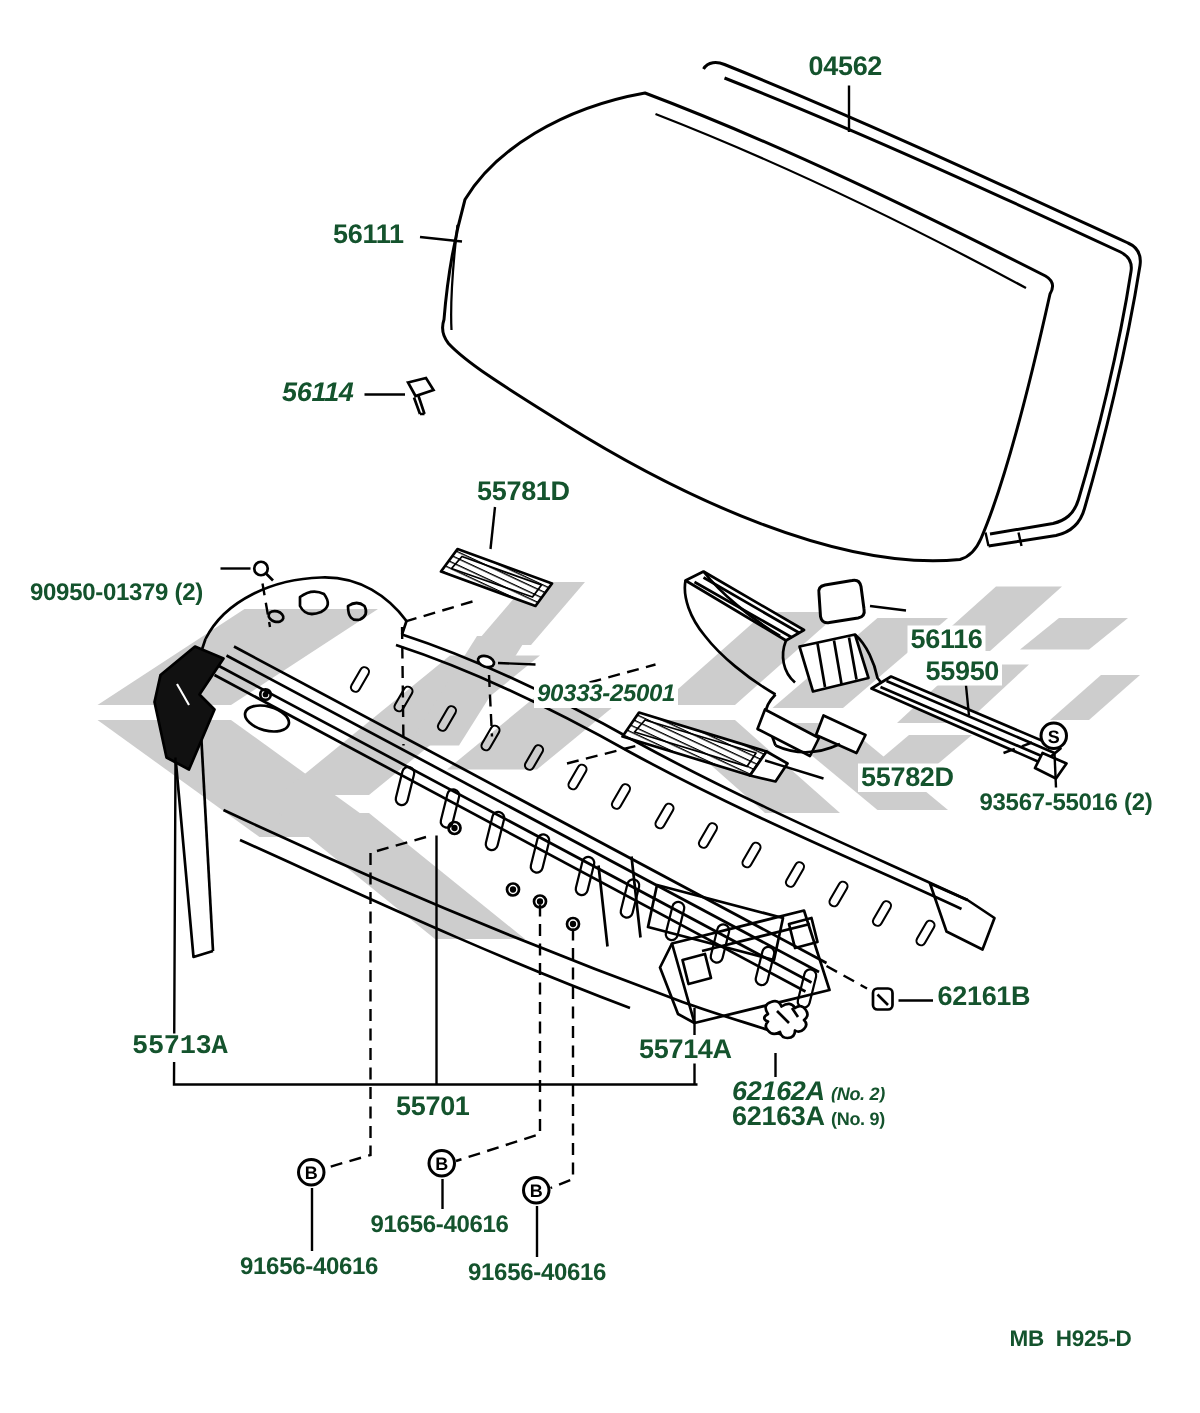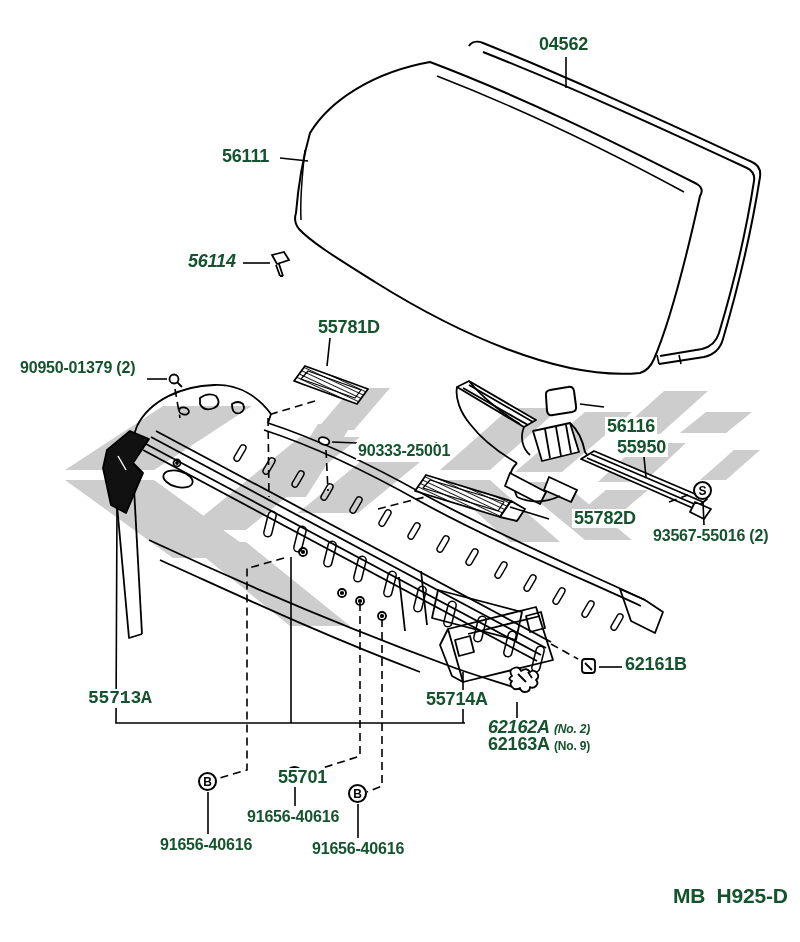--- a/index.html
+++ b/index.html
@@ -4,21 +4,21 @@
 <style>
   html,body{margin:0;padding:0;background:#ffffff;}
   #stage{position:relative;width:800px;height:942px;background:#ffffff;overflow:hidden;
          font-family:"Liberation Sans","DejaVu Sans",sans-serif;}
   #art{position:absolute;left:0;top:0;}
   .lbl{position:absolute;font-weight:bold;color:#14532d;background:#fff;padding:0 2px;
        white-space:pre;line-height:1.05;letter-spacing:-0.2px;}
   .big{font-size:18px;}
   .mid{font-size:16px;}
   .note{font-size:12px;font-weight:bold;}
-  .foot{font-size:21px;}
+  .foot{font-size:15px;}
   .sym{position:absolute;width:19px;height:19px;border:2px solid #000;border-radius:50%;
        background:#fff;font-size:12px;font-weight:bold;display:flex;align-items:center;
        justify-content:center;box-sizing:border-box;}
 </style>
 </head>
 <body>
 
 <div id="stage">
 
 <svg id="art" width="800" height="942" viewBox="0 0 800 942">
@@ -251,30 +251,30 @@
       <span>B</span>
     </div>
   <div class="sym" style="left:348px;top:784px;">
       <span>B</span>
     </div>
 
   <div class="lbl big" style="left:537px;top:35px;">04562</div>
   <div class="lbl big" style="left:220px;top:147px;">56111</div>
   <div class="lbl big" style="left:186px;top:252px;font-style:italic;">56114</div>
   <div class="lbl big" style="left:301px;top:318px;margin-left:15px;">55781D</div>
-  <div class="lbl mid" style="left:18px;top:360px;">90950-01379 (2)</div>
-  <div class="lbl mid" style="left:356px;top:443px;">90333-25001</div>
+  <div class="lbl mid" style="left:18px;top:388px;">90950-01379 (2)</div>
+  <div class="lbl mid" style="left:356px;top:455px;font-style:italic;">90333-25001</div>
   <div class="lbl big" style="left:605px;top:417px;">56116</div>
   <div class="lbl big" style="left:615px;top:438px;">55950</div>
   <div class="lbl big" style="left:550px;top:509px;margin-left:22px;">55782D</div>
   <div class="lbl mid" style="left:651px;top:528px;">93567-55016 (2)</div>
   <div class="lbl big" style="left:623px;top:655px;">62161B</div>
   <div class="lbl big" style="left:86px;top:689px;font-family:Liberation Mono, monospace;">55713A</div>
   <div class="lbl big" style="left:424px;top:690px;">55714A</div>
-  <div class="lbl big" style="left:262px;top:768px;margin-left:14px;">55701</div>
+  <div class="lbl big" style="left:262px;top:728px;">55701</div>
 
   <div class="lbl big" style="left:486px;top:718px;font-style:italic;"><span>62162A</span> <span class="note">(No. 2)</span></div>
   <div class="lbl big" style="left:486px;top:735px;"><span>62163A</span> <span class="note">(No. 9)</span></div>
 
   <div class="lbl mid" style="left:158px;top:837px;">91656-40616</div>
   <div class="lbl mid" style="left:245px;top:809px;">91656-40616</div>
   <div class="lbl mid" style="left:310px;top:841px;">91656-40616</div>
 
   <div class="lbl foot" style="left:671px;top:885px;background:transparent;">MB  H925-D</div>
 </div>

